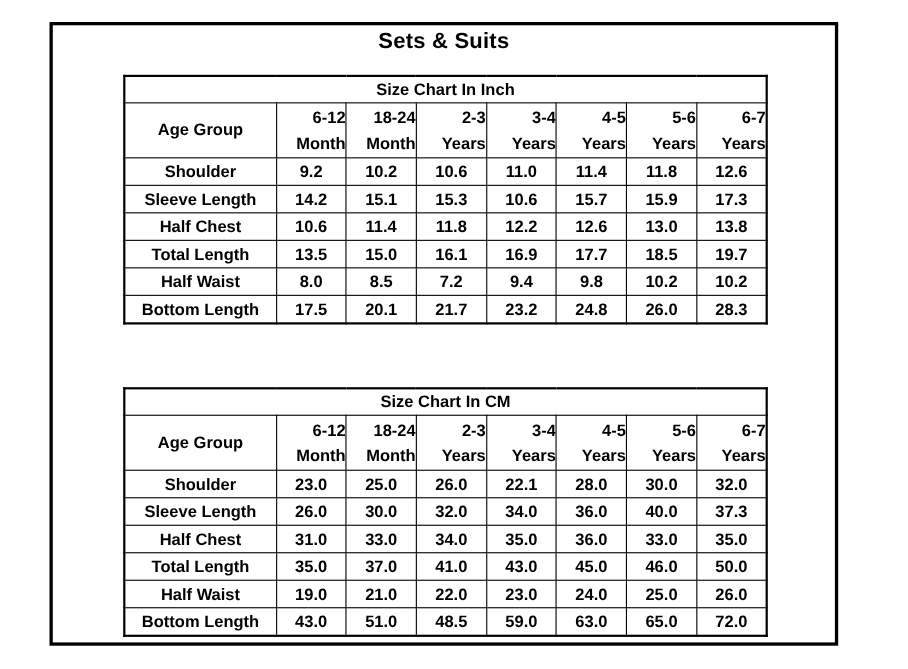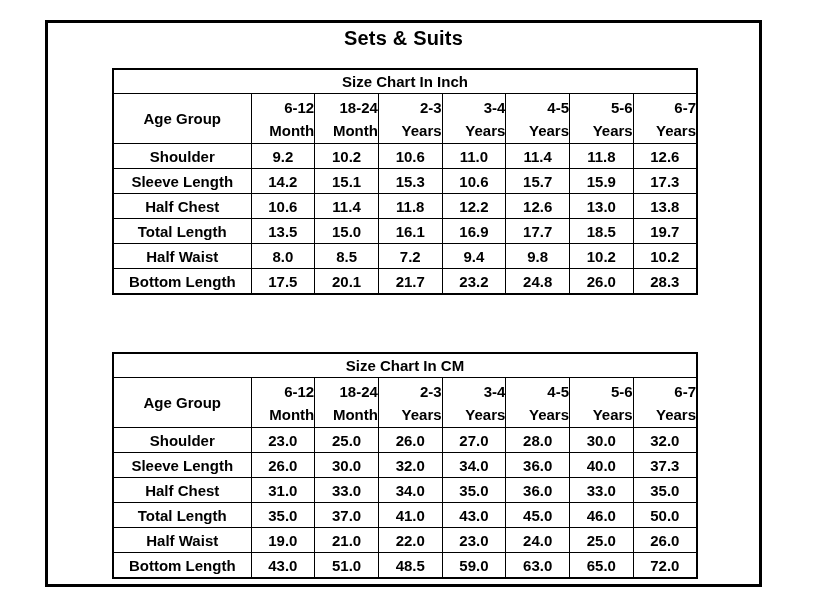--- a/index.html
+++ b/index.html
@@ -220,21 +220,21 @@
             <div class="hline">Years</div>
           </th>
         </tr>
     </thead>
     <tbody>
         <tr>
           <th>Shoulder</th>
           <td>23.0</td>
           <td>25.0</td>
           <td>26.0</td>
-          <td>27.0</td>
+          <td>22.1</td>
           <td>28.0</td>
           <td>30.0</td>
           <td>32.0</td>
         </tr>
         <tr>
           <th>Sleeve Length</th>
           <td>26.0</td>
           <td>30.0</td>
           <td>32.0</td>
           <td>34.0</td>

